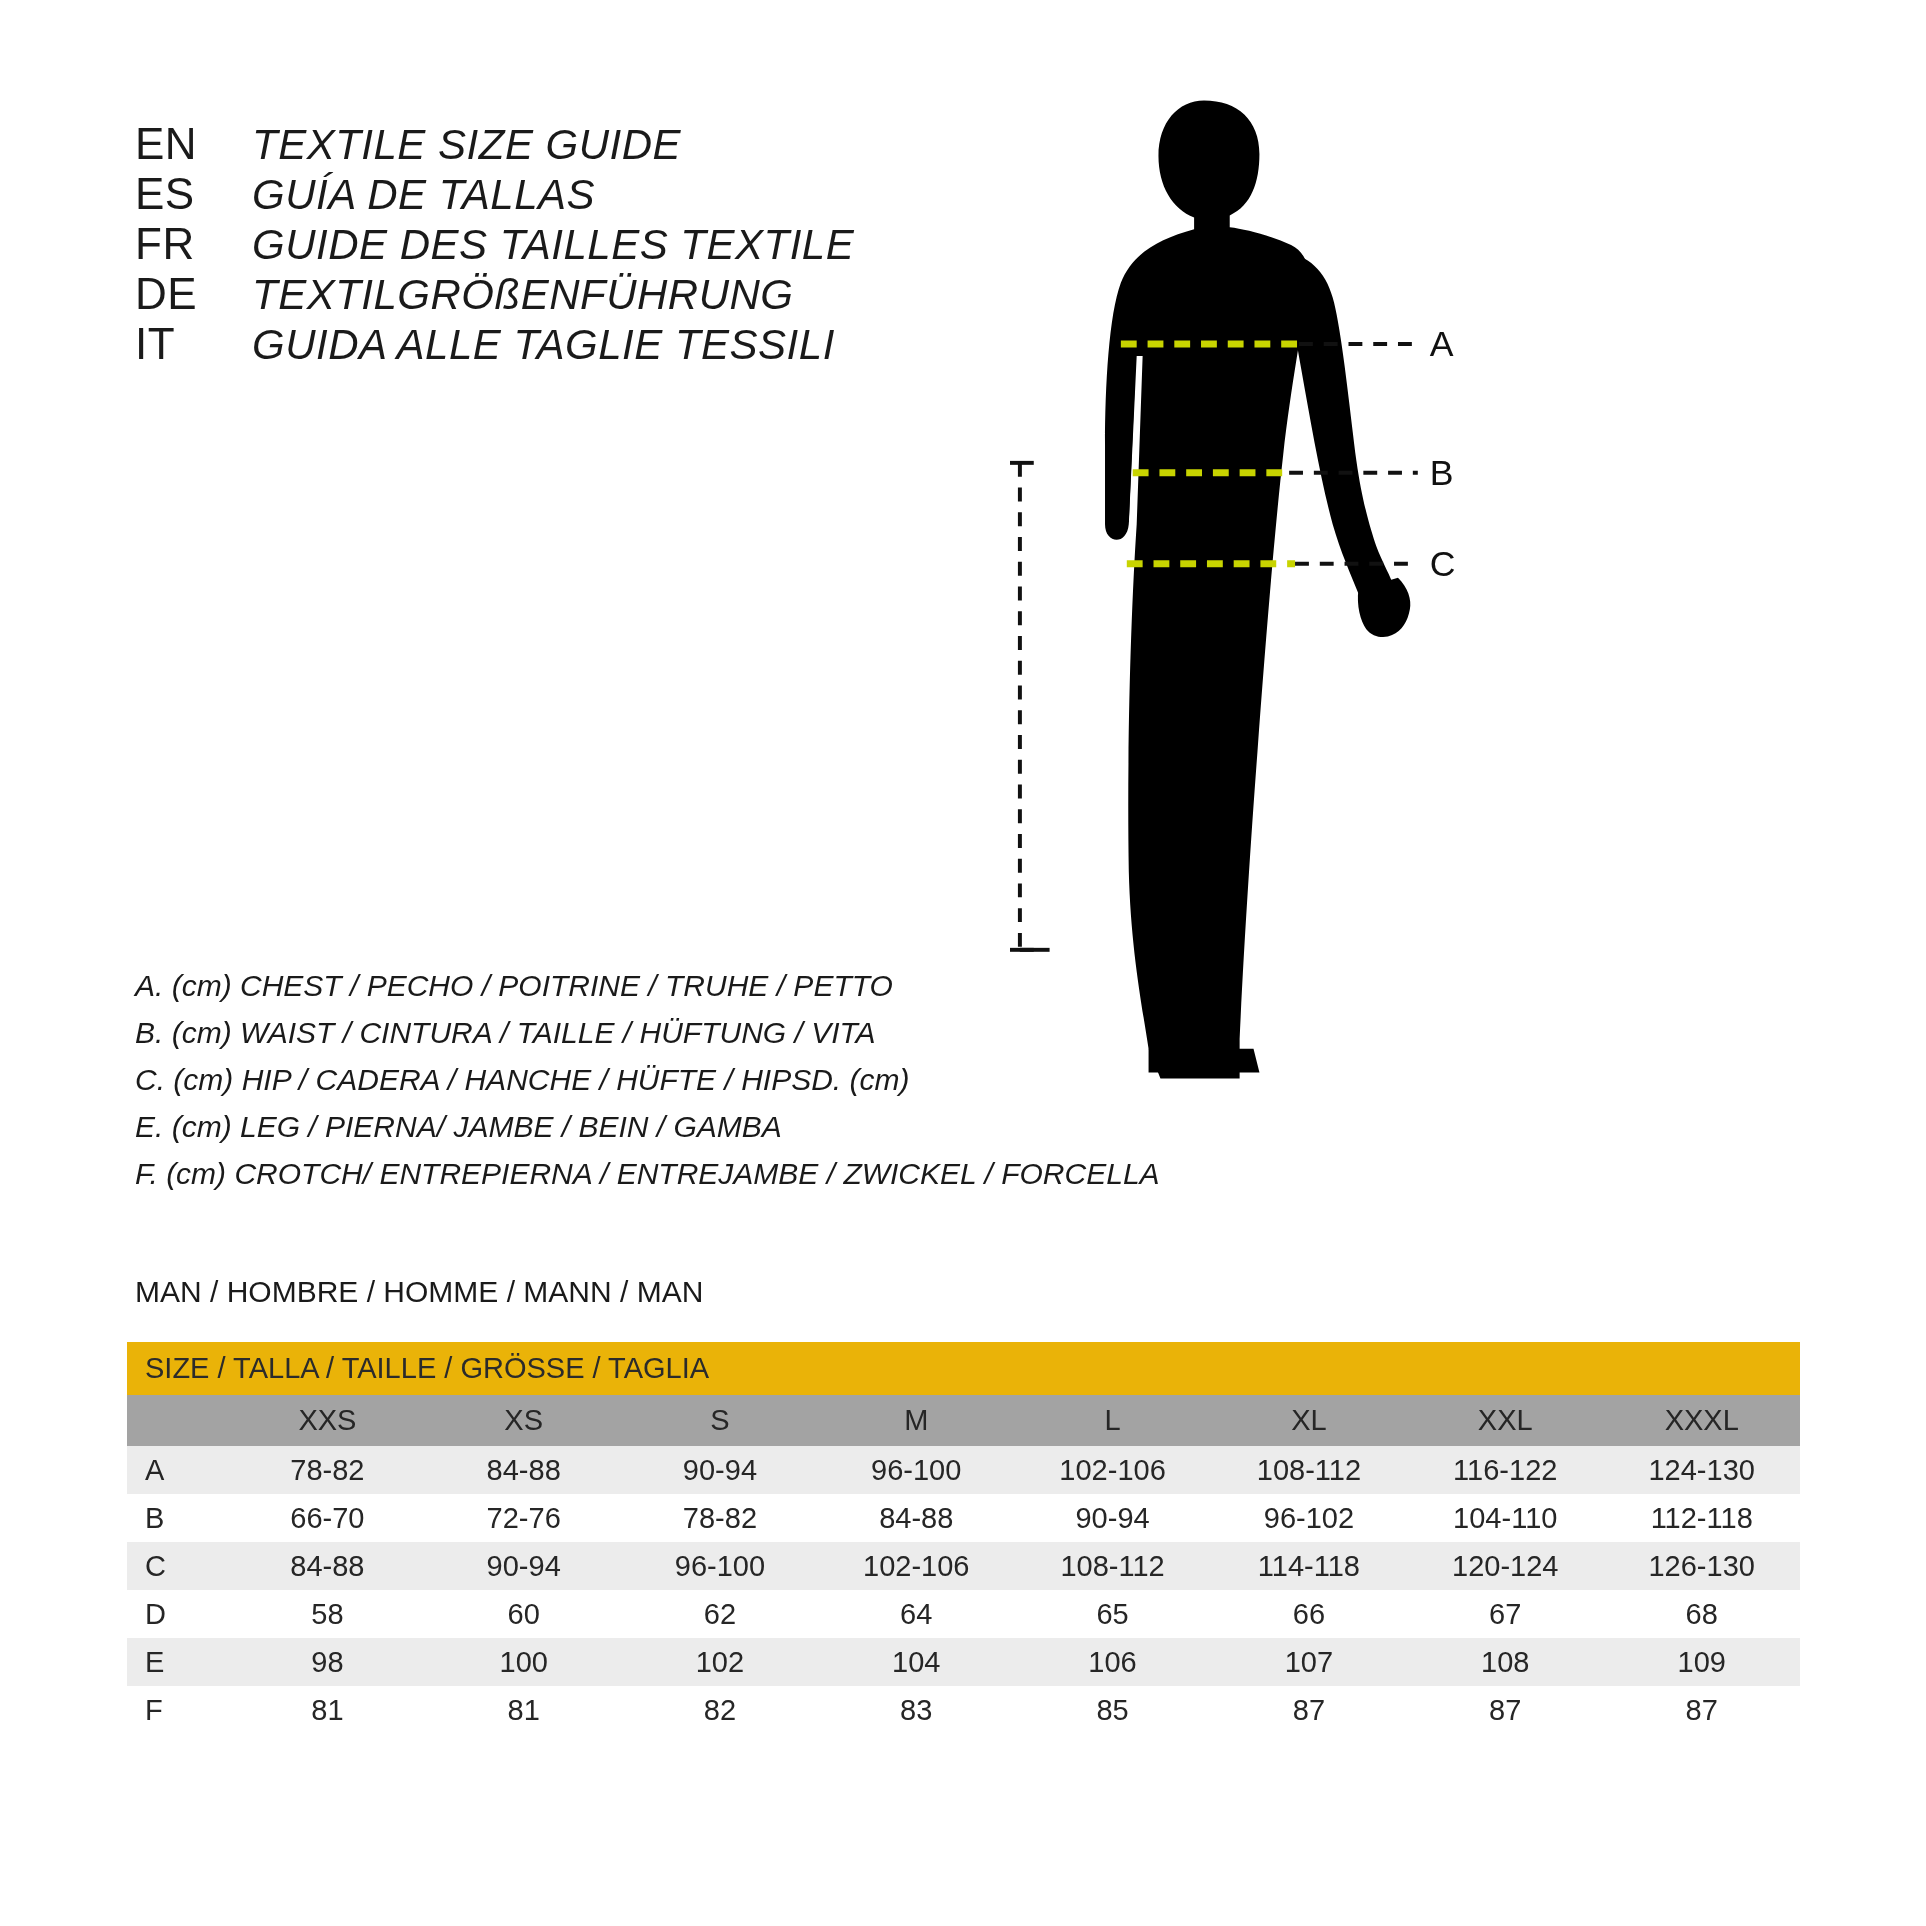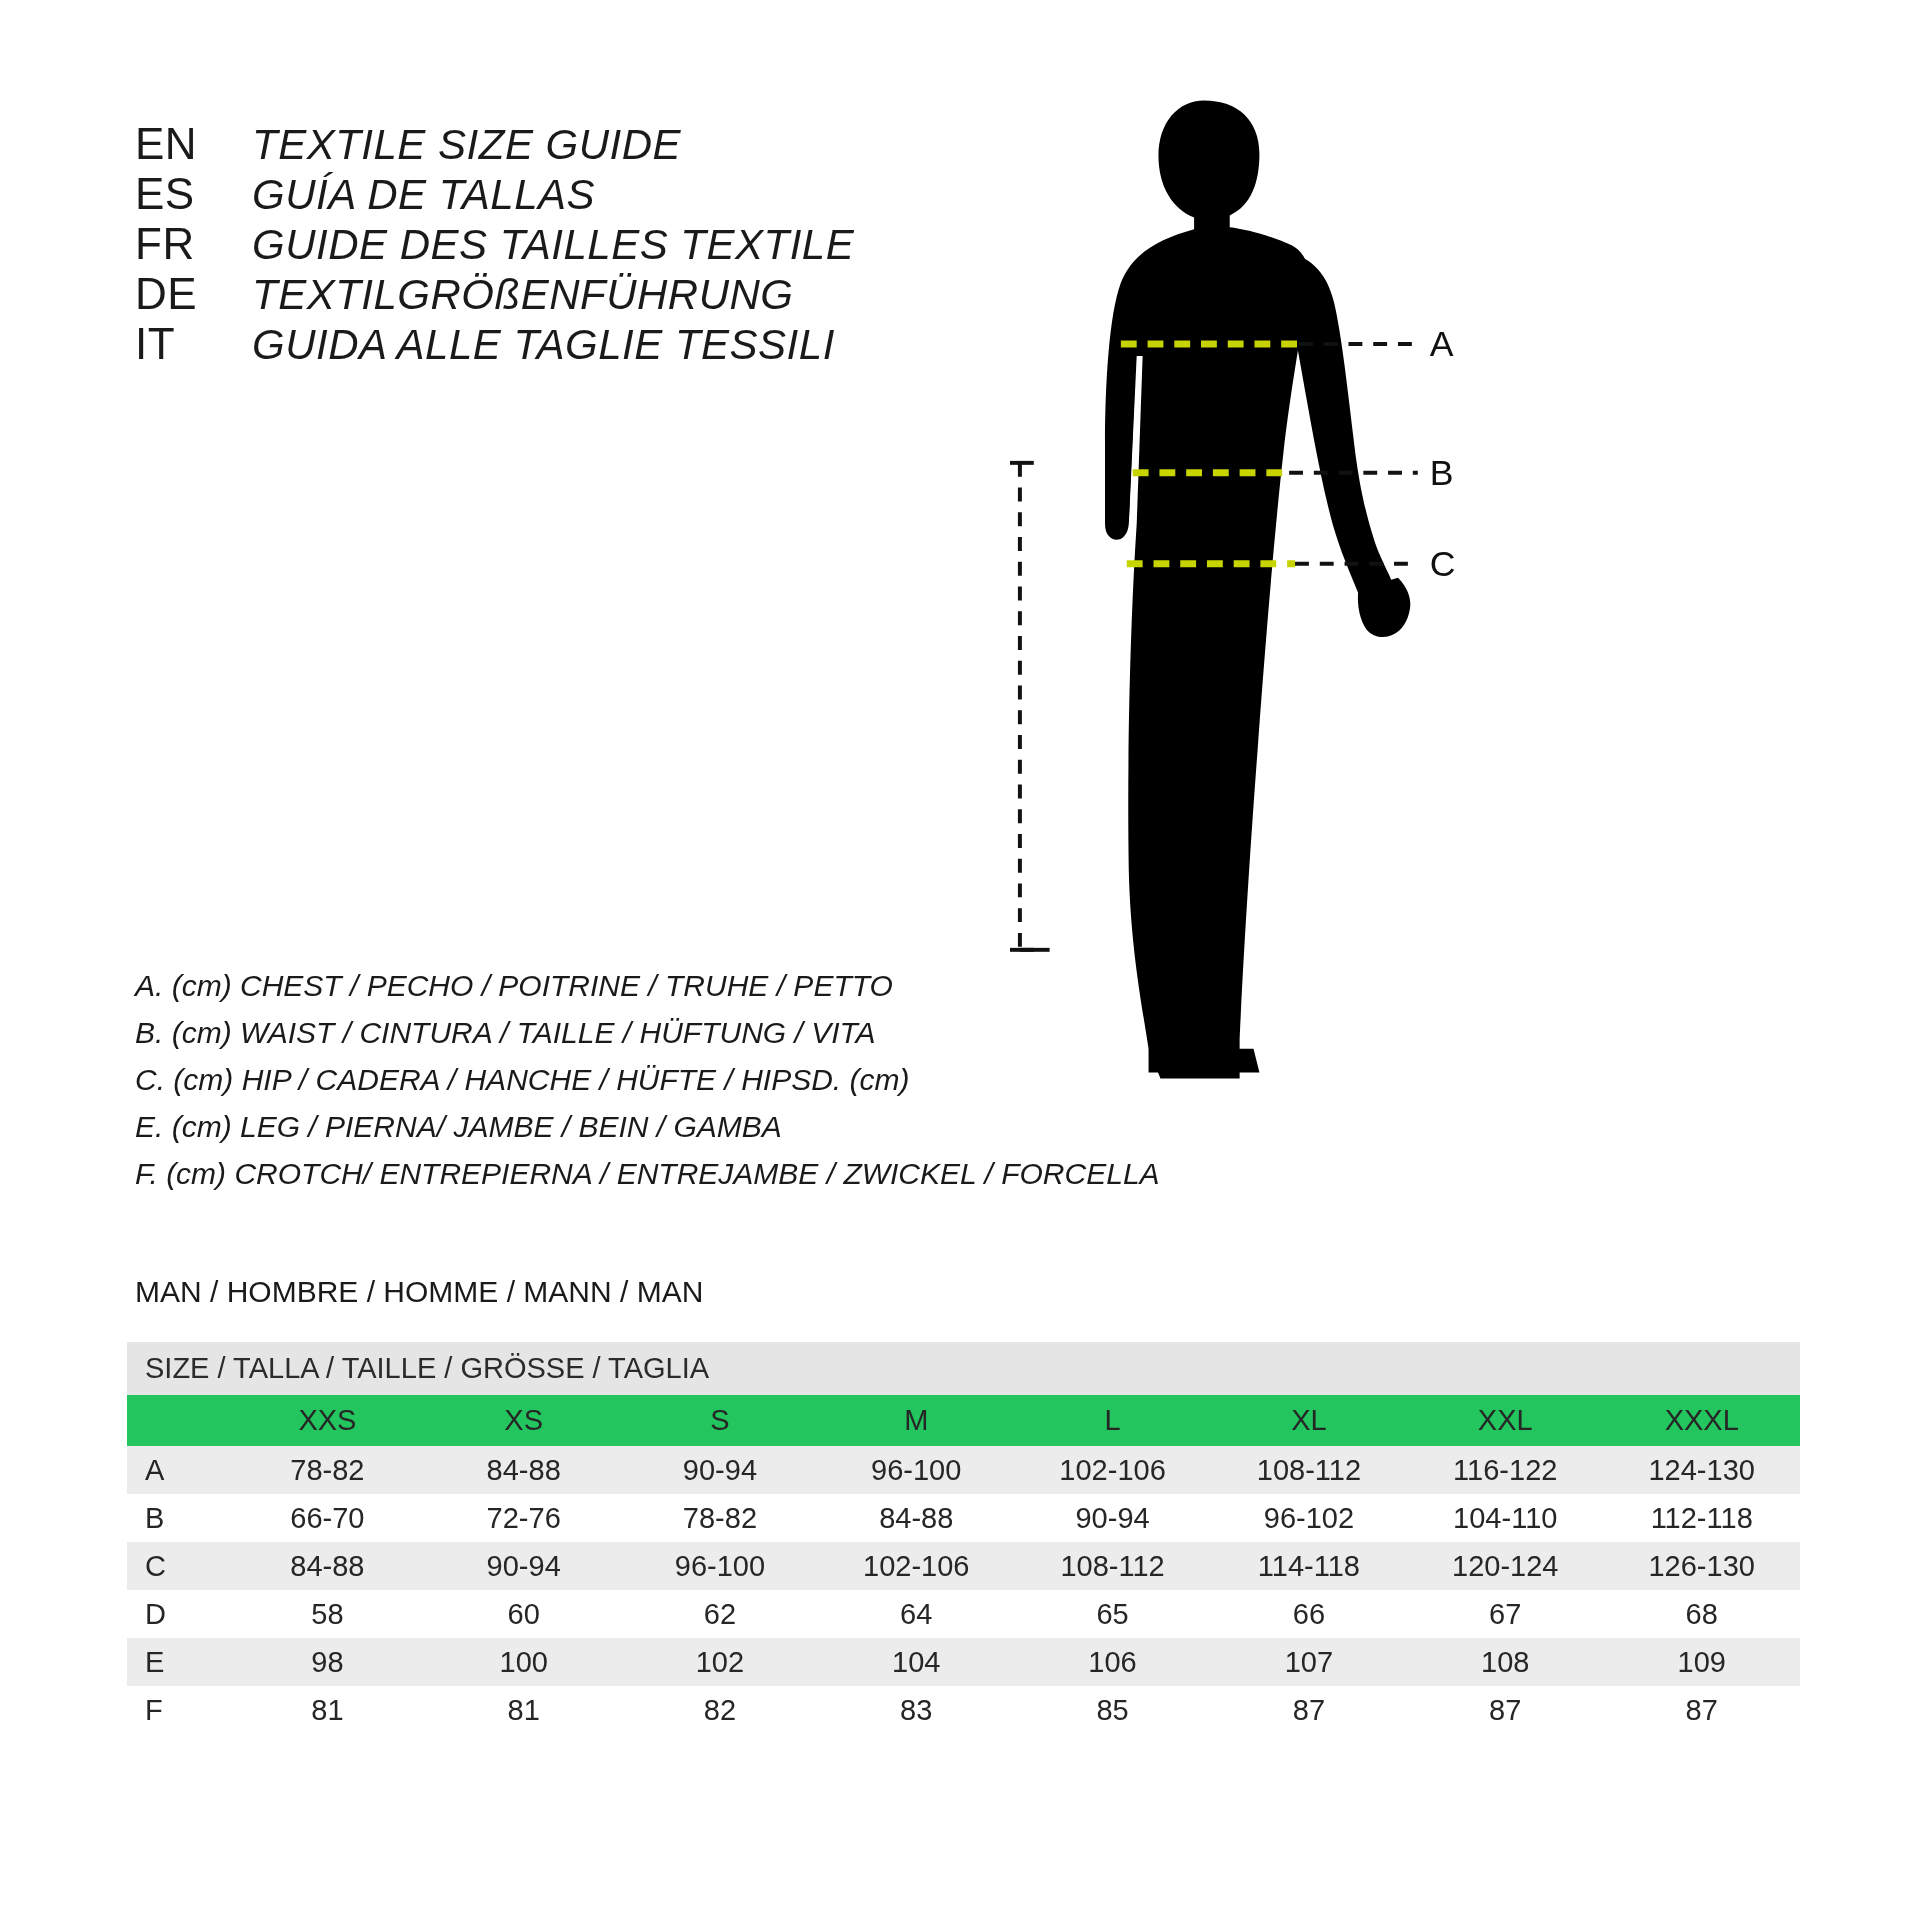--- a/index.html
+++ b/index.html
@@ -83,29 +83,29 @@
     font-size: 29px;
   }
   .size-table td, .size-table th {
     padding: 0;
     height: 48px;
     font-weight: normal;
     text-align: center;
     color: #262626;
   }
   .size-table .title-row td {
-    background: #e5e5e5;
+    background: #eab308;
     text-align: left;
     padding-left: 18px;
     height: 53px;
     font-size: 29px;
     color: #2b2b2b;
   }
   .size-table .head-row td {
-    background: #22c55e;
+    background: #a3a3a3;
     height: 51px;
   }
   .size-table tr.shade td {
     background: #ececec;
   }
   .size-table td.rowlabel {
     text-align: left;
     padding-left: 18px;
     width: 85px;
   }

